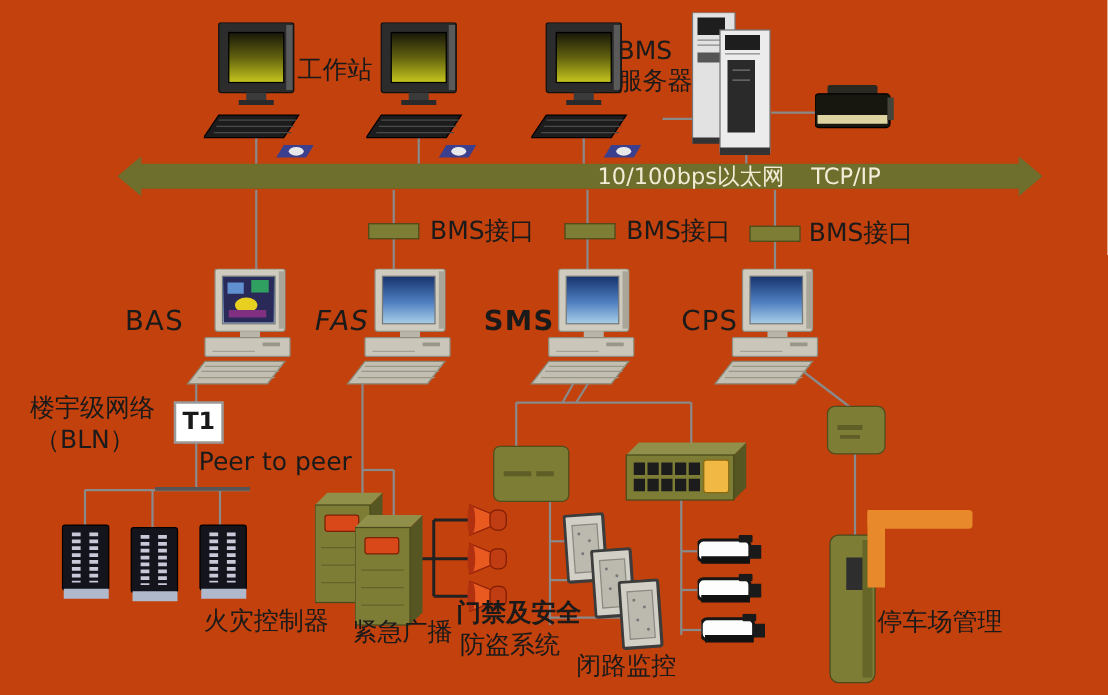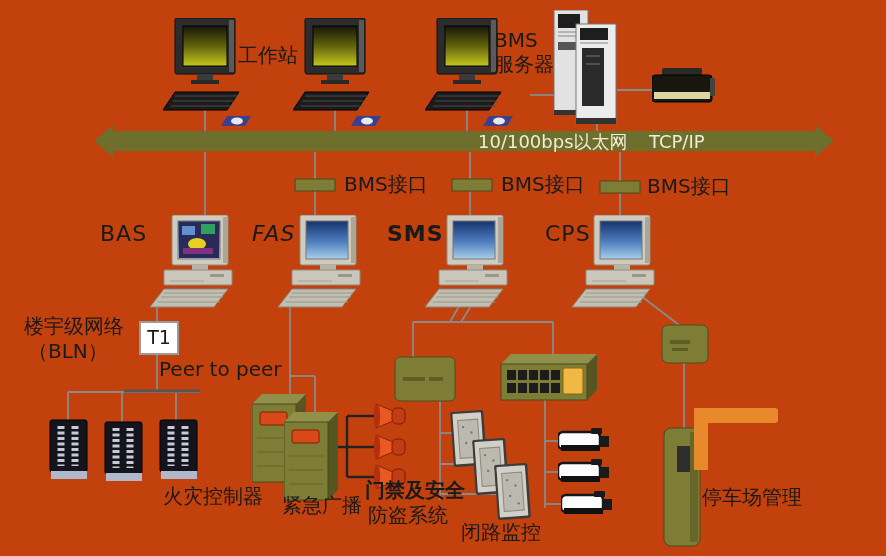--- a/index.html
+++ b/index.html
@@ -2,21 +2,21 @@
 <html><head>
 <meta charset="utf-8">
 <style>
   html,body{margin:0;padding:0;background:#fff;}
   #stage{position:relative;width:886px;height:556px;background:#c2410c;overflow:hidden;
          font-family:"DejaVu Sans",sans-serif;}
   #wires{position:absolute;left:0;top:0;width:886px;height:556px;}
   .lbl{position:absolute;color:#1a1a1a;white-space:nowrap;line-height:1.15;
        font-family:"DejaVu Sans",sans-serif;}
   .cream{color:#f2ecd6;}
-  .f18{font-size:18px;} .f19{font-size:19px;} .f20{font-size:20px;} .f22{font-size:22px;letter-spacing:1px;}
+  .f18{font-size:18px;} .f19{font-size:19px;} .f20{font-size:20px;} .f22{font-size:22px;letter-spacing:1px;margin-top:24px;}
   .t1box{text-align:center;width:38px;}
 </style>
 </head>
 <body>
 
 <div id="stage">
 
   <svg id="wires" viewBox="0 0 886 556">
     <defs>
       <linearGradient id="gScreenY" x1="0" y1="0" x2="0" y2="1">
@@ -266,21 +266,21 @@
   <div class="lbl f20" style="left:501px;top:173px;">BMS接口</div>
   <div class="lbl f20" style="left:647px;top:175px;">BMS接口</div>
 
   <div class="lbl f22" style="left:100px;top:221px;">BAS</div>
   <div class="lbl f22" style="left:252px;top:221px;font-style:italic;">FAS</div>
   <div class="lbl f22" style="left:387px;top:221px;font-weight:bold;">SMS</div>
   <div class="lbl f22" style="left:545px;top:221px;">CPS</div>
 
   <div class="lbl f20" style="left:24px;top:315px;">楼宇级网络</div>
   <div class="lbl f20" style="left:28px;top:340px;">（BLN）</div>
-  <div class="lbl f19 t1box" style="left:140px;top:327px;">T1</div>
+  <div class="lbl f19 t1box" style="left:140px;top:327px;font-weight:bold;">T1</div>
   <div class="lbl f20" style="left:163px;top:485px;">火灾控制器</div>
   <div class="lbl f20" style="left:159px;top:358px;">Peer to peer</div>
 
   <div class="lbl f20" style="left:282px;top:494px;">紧急广播</div>
 
   <div class="lbl f20" style="left:365px;top:479px;font-weight:bold;">门禁及安全</div>
   <div class="lbl f20" style="left:368px;top:504px;">防盗系统</div>
   <div class="lbl f20" style="left:461px;top:507px;margin-top:14px;">闭路监控</div>
 
   <div class="lbl f20" style="left:702px;top:486px;">停车场管理</div>

